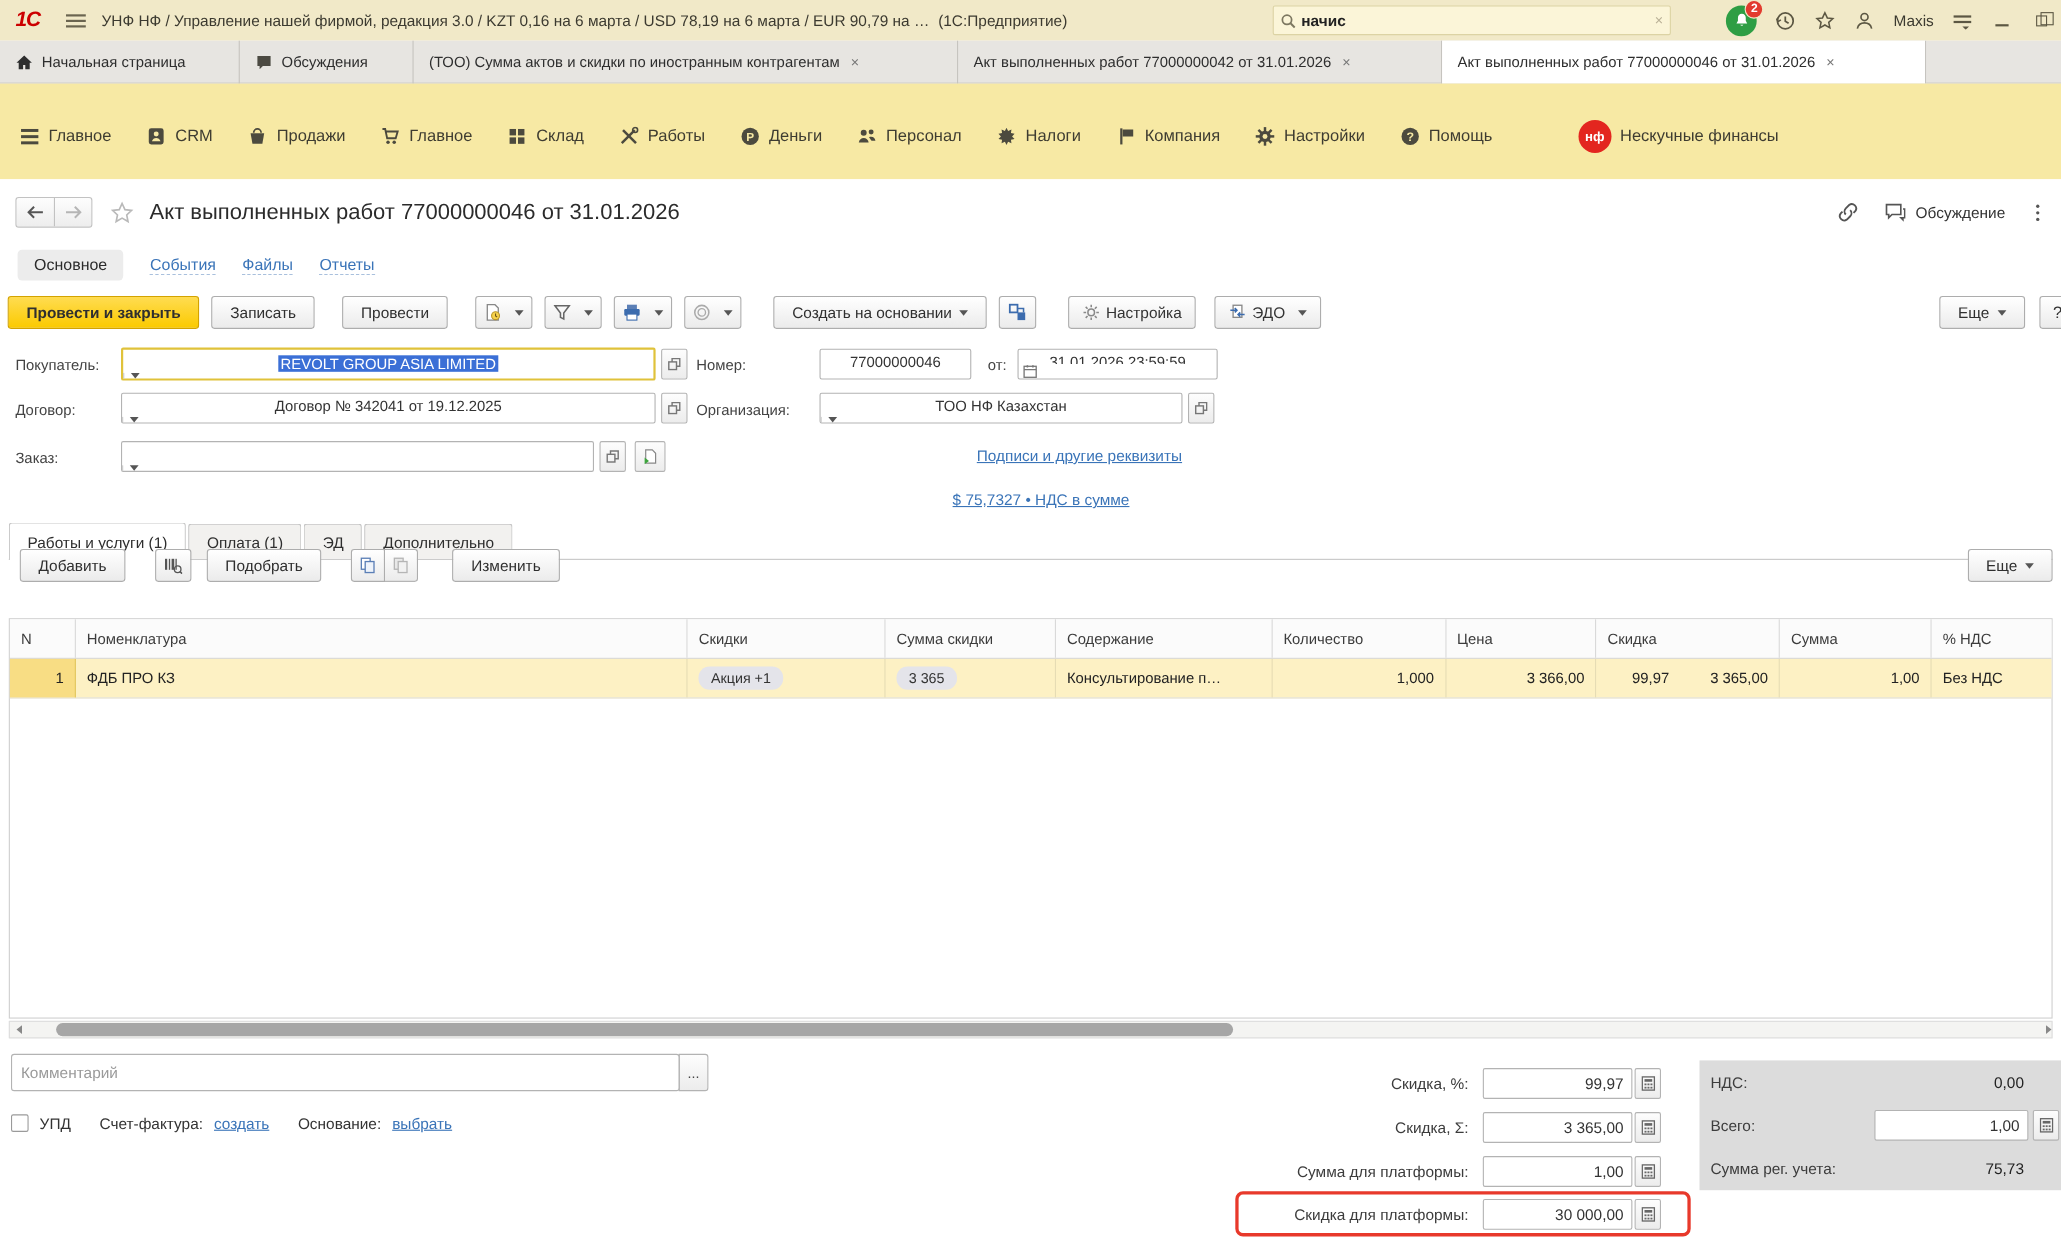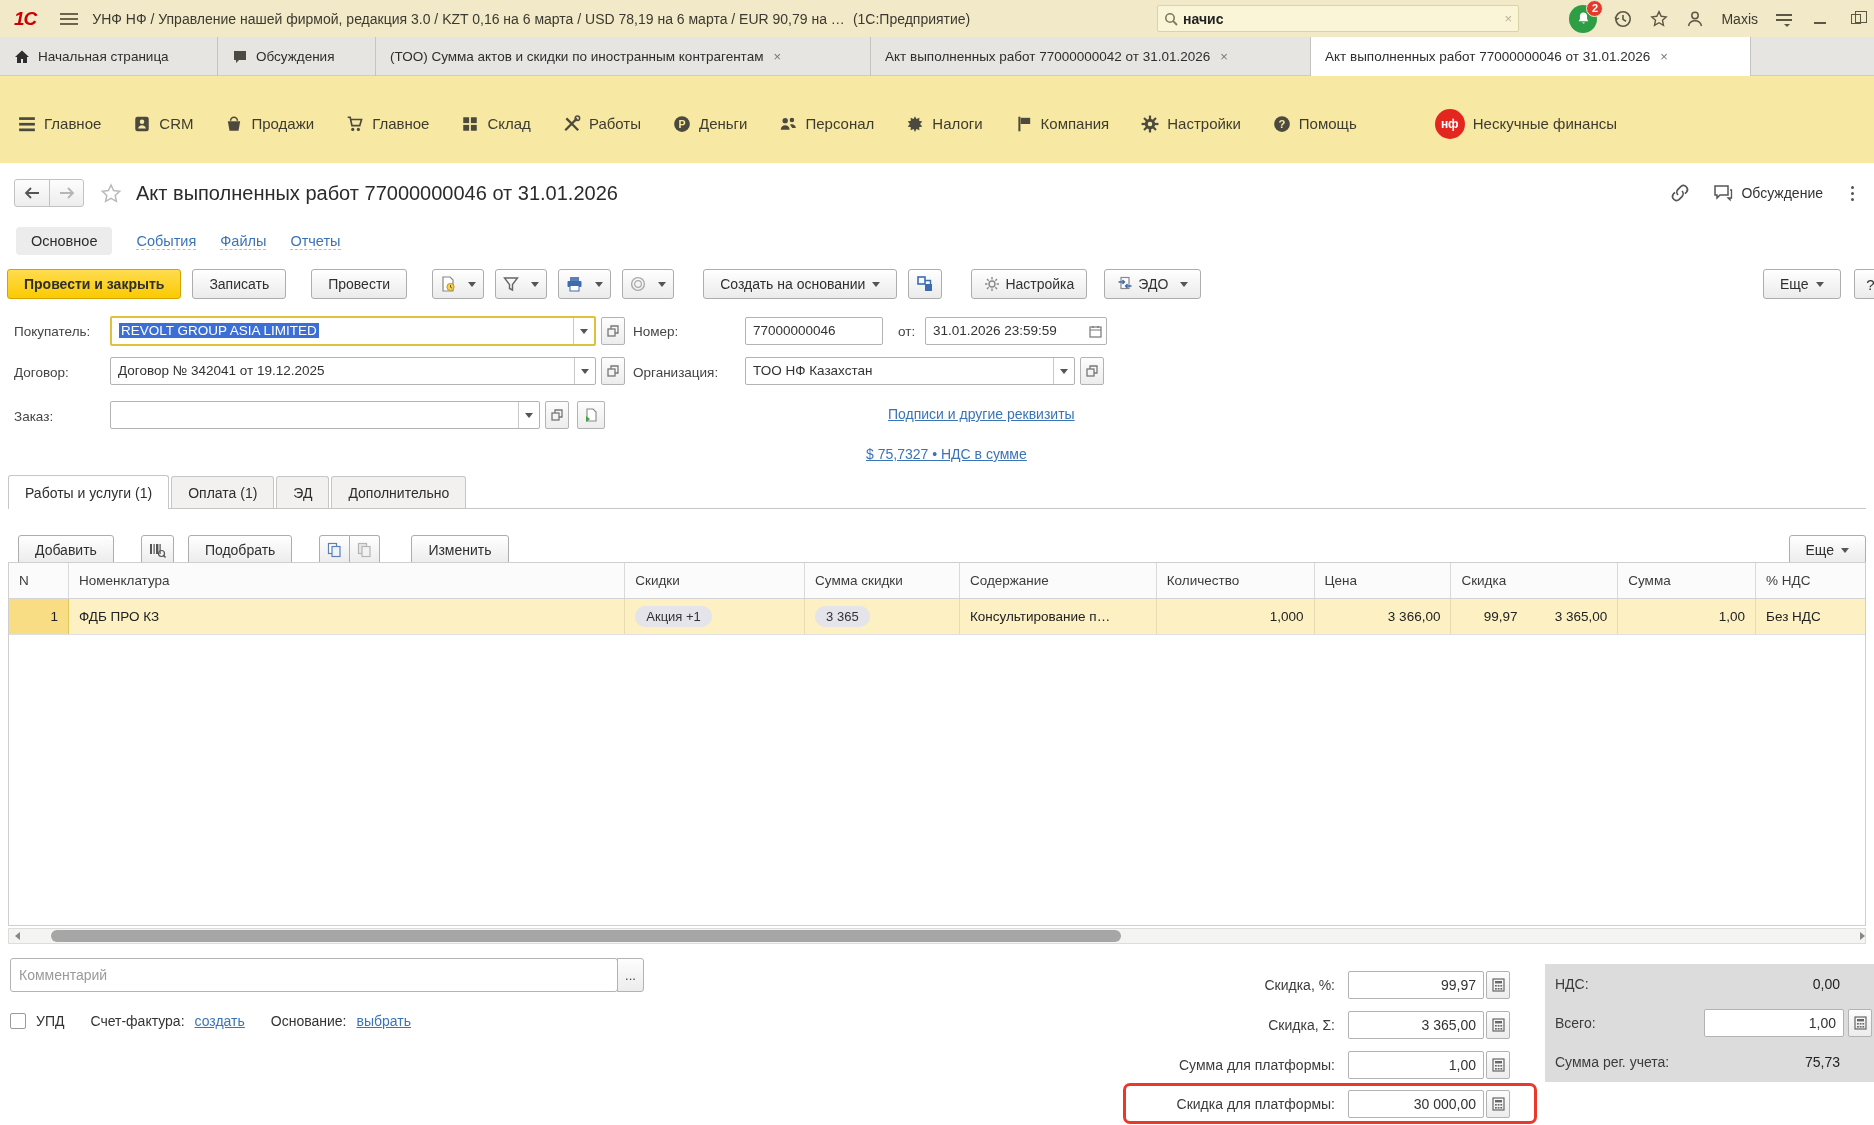--- a/index.html
+++ b/index.html
@@ -61,36 +61,36 @@
   .btn { height:30px; padding:0 16px; background:linear-gradient(#ffffff,#ebebeb); border:1px solid #adadad; border-radius:3px; font-size:14px; color:#2f2f2f; display:flex; align-items:center; white-space:nowrap; cursor:pointer; }
   .btn-yellow { background:linear-gradient(#ffdc51,#fbca00); border-color:#d3a300; font-weight:bold; }
   .caret { display:inline-block; width:0; height:0; border-left:4px solid transparent; border-right:4px solid transparent; border-top:5px solid #555; margin-left:7px; }
   .splitgrp { display:flex; }
   .ibtn { height:30px; padding:0 7px; background:linear-gradient(#ffffff,#ebebeb); border:1px solid #adadad; border-radius:3px; display:flex; align-items:center; gap:5px; cursor:pointer; }
   .tb-right { position:absolute; top:106px; left:1763px; display:flex; gap:13px; }
   .qbtn { width:30px; justify-content:center; font-size:15px; color:#333; }
 
   
   .flabel { position:absolute; font-size:13.5px; color:#444; line-height:28px; white-space:nowrap; }
-  .field { position:absolute; height:28px; background:#fff; border:1px solid #b3b3b3; border-radius:2px; display:flex; align-items:stretch; }
+  .field { position:absolute; height:28px; background:#fff; border:1px solid #b3b3b3; border-radius:2px; display:flex; align-items:stretch;flex-direction:column; }
   .field.sel { border:2px solid #e0c23a; }
   .f-text { flex:1; padding:0 7px; line-height:24px; font-size:13.5px; white-space:nowrap; overflow:hidden; align-self:center; }
   .f-text.tall { line-height:26px; }
   .seltext { background:#3b6fd6; color:#fff; padding:0 2px; }
   .f-drop { width:21px; border-left:1px solid #c9c9c9; display:flex; align-items:center; justify-content:center; cursor:pointer; }
   .f-drop .caret { margin:0; }
   .sqbtn { position:absolute; width:24px; height:28px; background:linear-gradient(#fdfdfd,#ececec); border:1px solid #b3b3b3; border-radius:2px; display:flex; align-items:center; justify-content:center; cursor:pointer; }
   .biglink { position:absolute; font-size:14px; color:#3a74b8; text-decoration:underline; cursor:pointer; white-space:nowrap; }
 
   
   .tabstrip { position:absolute; top:313px; left:8px; right:8px; height:33px; border-bottom:1px solid #c6c6c6; display:flex; align-items:flex-end; }
   .ptab { height:32px; padding:0 16px; display:flex; align-items:center; font-size:14px; color:#2e2e2e; background:#f2f1ef; border:1px solid #c6c6c6; border-bottom:none; border-radius:3px 3px 0 0; margin-right:2px; cursor:pointer; white-space:nowrap; }
   .ptab.active { background:#fff; height:34px; margin-bottom:-1px; }
 
-  .tbtoolbar { position:absolute; top:372px; left:18px; right:8px; display:flex; align-items:center; gap:13px; }
+  .tbtoolbar { position:absolute; top:336px; left:18px; right:8px; display:flex; align-items:center; gap:13px; }
   .iconpair { display:flex; }
   .iconpair .ibtn:first-child { border-radius:3px 0 0 3px; }
   .iconpair .ibtn:last-child { border-radius:0 3px 3px 0; border-left:none; }
   .tbtb-more { margin-left:auto; }
 
   
   .grid { position:absolute; top:399px; left:8px; width:1858px; height:364px; border:1px solid #cfcfcf; }
   .ghead { display:flex; height:36px; background:#fbfbfb; border-bottom:1px solid #d4d4d4; }
   .gh { border-right:1px solid #d9d9d9; font-size:13.5px; color:#3c3c3c; padding:0 10px; display:flex; align-items:center; white-space:nowrap; overflow:hidden; }
   .grow { display:flex; height:36px; background:#fdf1c4; border-bottom:1px solid #e0e0e0; }

